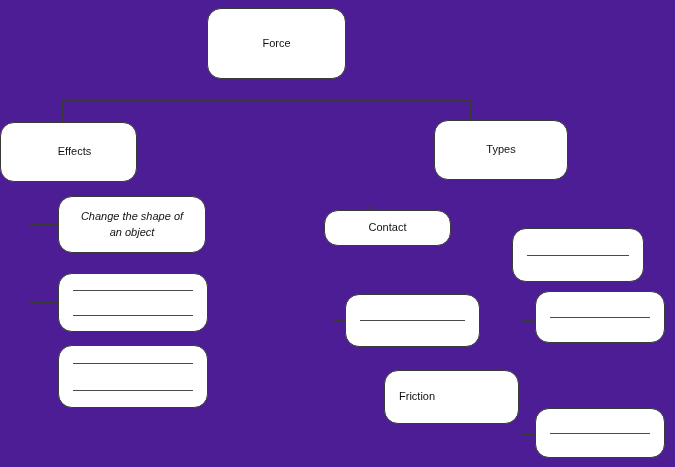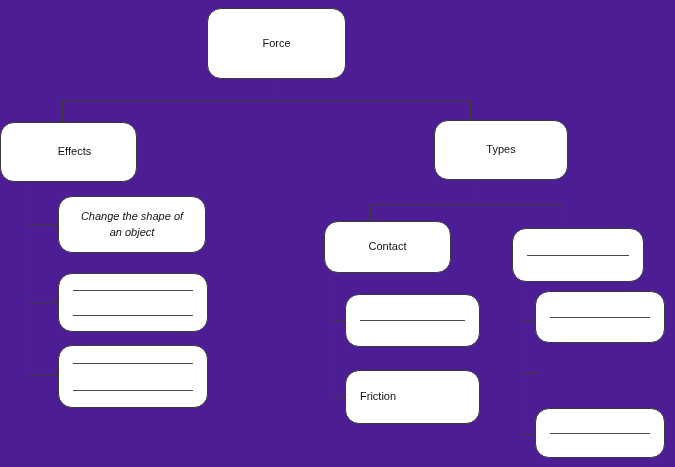--- a/index.html
+++ b/index.html
@@ -44,20 +44,21 @@
     padding: 2px 8px;
   }
   .node .label {
     display: block;
     white-space: pre-line;
   }
   .node.left-label {
     justify-content: flex-start;
     text-align: left;
     padding-left: 14px;
+    margin-left: 39px;
   }
   
   .node.blank {
     flex-direction: column;
     justify-content: center;
     gap: 0;
     padding: 0 14px;
   }
   .rule {
     width: 100%;
@@ -115,21 +116,21 @@
   <div class="node blank" style="left:58px; top:273px; width:150px; height:59px;">
     <div class="rule"></div>
     <div class="rule sp" style="margin:0; margin-top:24px;"></div>
   </div>
 
   <div class="node blank" style="left:58px; top:345px; width:150px; height:63px;">
     <div class="rule"></div>
     <div class="rule" style="margin-top:26px;"></div>
   </div>
 
-  <div class="node" style="left:324px; top:221px; width:127px; height:52px;">
+  <div class="node" style="left:324px; top:210px; width:127px; height:36px;">
     <span class="label">Contact</span>
   </div>
 
   <div class="node blank" style="left:512px; top:228px; width:132px; height:54px;">
     <div class="rule"></div>
   </div>
 
   <div class="node blank" style="left:345px; top:294px; width:135px; height:53px;">
     <div class="rule"></div>
   </div>

